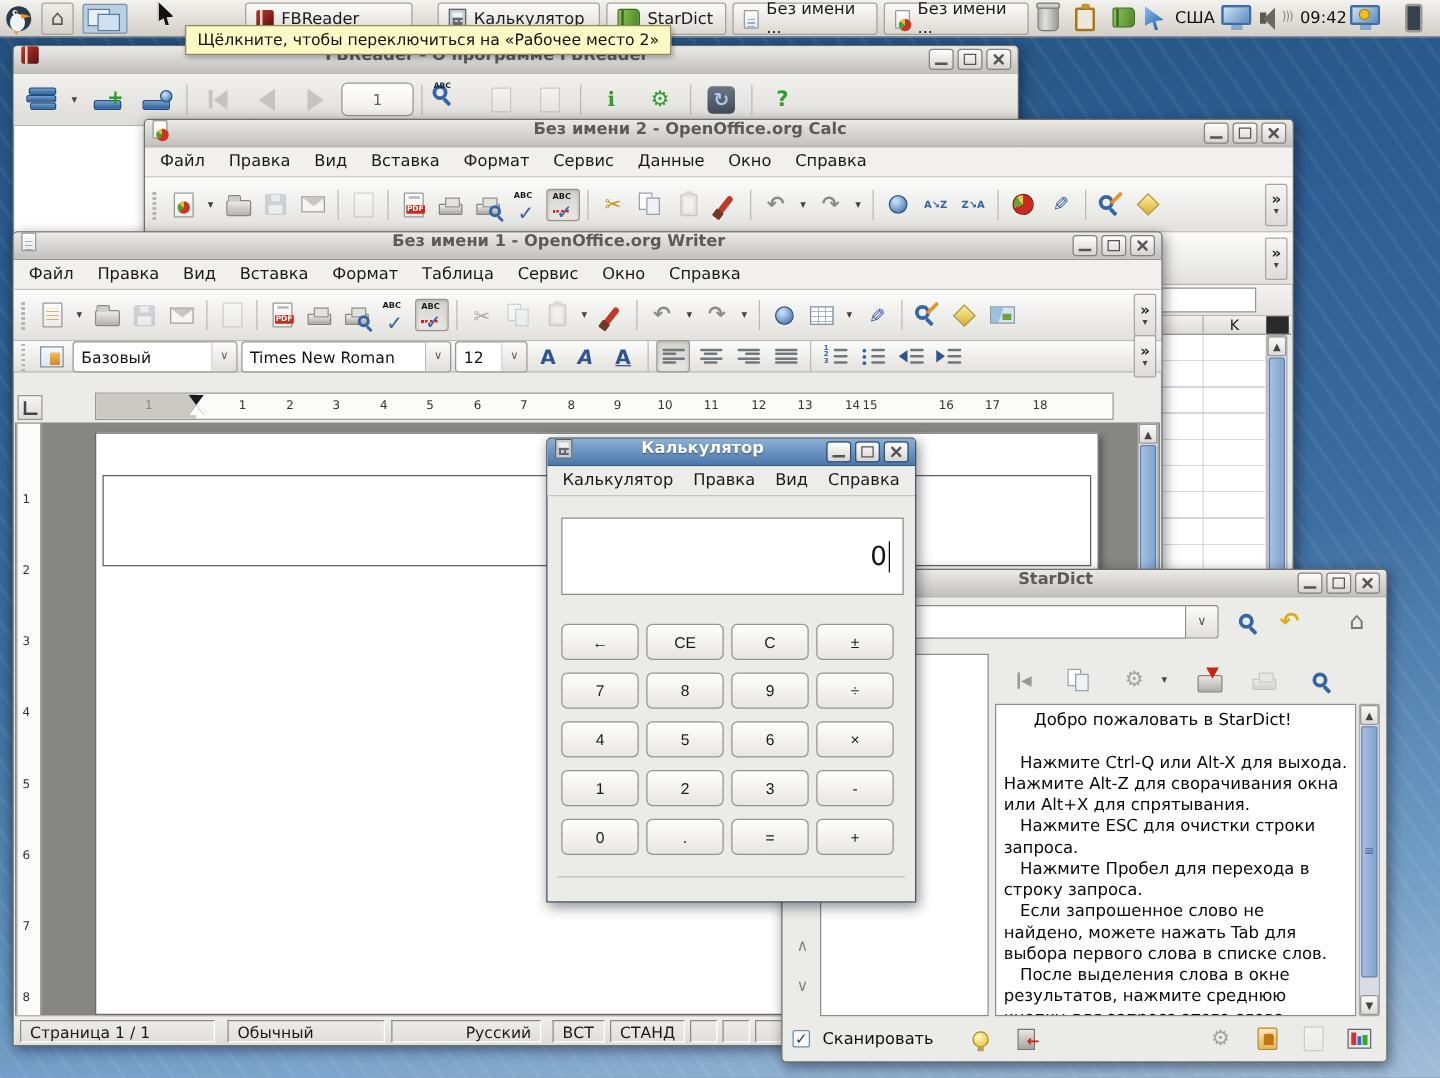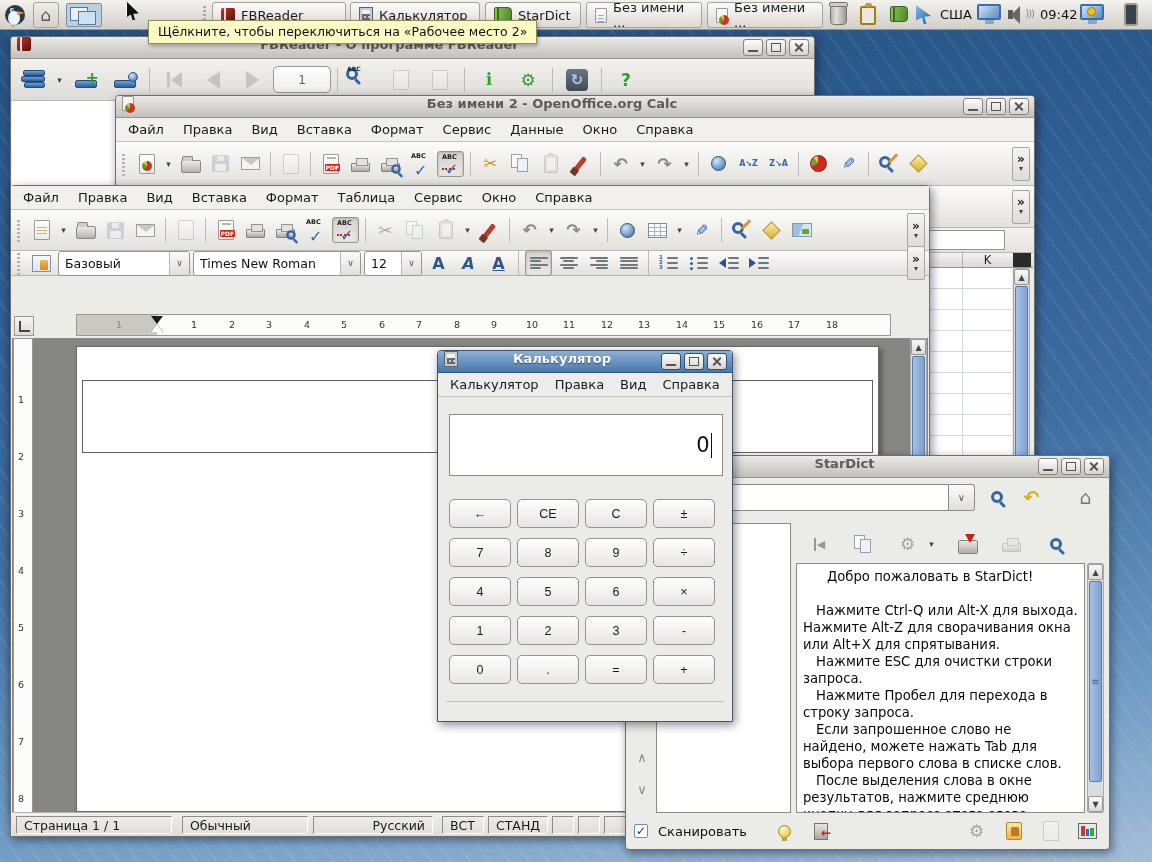--- a/index.html
+++ b/index.html
@@ -386,20 +386,29 @@
       <span style="position:absolute;left:845px;top:0;bottom:0;border-left:1px solid #d4d8de"></span>
     </div>
     <div class="vsb" style="left:897px;top:172px;width:17px;bottom:2px">
       <span class="sbtn" style="top:0">▲</span>
       <span class="thumb" style="top:17px;bottom:30px"></span>
       <span class="sbtn" style="bottom:0">▼</span>
     </div>
   </div>
 
   <div class="win" style="left:10px;top:185px;width:920px;height:652px;z-index:3">
+    <div class="tbar">
+      <span class="wico sheet sm mark-lines"></span>
+      <span class="ttl">Без имени 1 - OpenOffice.org Writer</span>
+      <span class="wbtns">
+        <span class="wb min"></span>
+        <span class="wb max"></span>
+        <span class="wb cls"></span>
+      </span>
+    </div>
     <div class="menu" style="height:24px">
       <span>Файл</span>
       <span>Правка</span>
       <span>Вид</span>
       <span>Вставка</span>
       <span>Формат</span>
       <span>Таблица</span>
       <span>Сервис</span>
       <span>Окно</span>
       <span>Справка</span>
@@ -578,21 +587,21 @@
       <span class="rn" style="left:267px">5</span>
       <span class="rn" style="left:305px">6</span>
       <span class="rn" style="left:342px">7</span>
       <span class="rn" style="left:380px">8</span>
       <span class="rn" style="left:417px">9</span>
       <span class="rn" style="left:455px">10</span>
       <span class="rn" style="left:492px">11</span>
       <span class="rn" style="left:530px">12</span>
       <span class="rn" style="left:567px">13</span>
       <span class="rn" style="left:605px">14</span>
-      <span class="rn" style="left:642px">15</span>
+      <span class="rn" style="left:619px">15</span>
       <span class="rn" style="left:680px">16</span>
       <span class="rn" style="left:717px">17</span>
       <span class="rn" style="left:755px">18</span>
     </div>
 
     <div style="position:absolute;left:1px;right:1px;top:152px;bottom:24px;background:#868682">
       <div class="vruler" style="left:1px;top:0;width:20px;height:476px">
         <span class="vn" style="top:55px">1</span>
         <span class="vn" style="top:112px">2</span>
         <span class="vn" style="top:169px">3</span>
@@ -759,21 +768,21 @@
           <ellipse cx="11" cy="16" rx="6" ry="7" fill="#eef4fa"></ellipse>
           <circle cx="9" cy="8" r="2" fill="#fff"></circle>
           <circle cx="9.5" cy="8" r="1" fill="#222"></circle>
           <polygon points="14,9 22,11 14,13" fill="#e8932a"></polygon>
           <polygon points="8,23 12,23 10,26" fill="#e8932a"></polygon>
         </svg>
     </span>
     <span class="homeic" style="position:absolute;left:33px;top:2px"></span>
     <span class="wswitch" style="position:absolute;left:66px;top:3px"></span>
     <span style="position:absolute;left:203px;top:4px;width:5px;height:22px;background:repeating-linear-gradient(#0000 0 2px,#aaa8a2 2px 4px);background-size:3px 100%;background-repeat:no-repeat"></span>
-    <span class="pbtn" style="left:212px;width:134px">
+    <span class="pbtn" style="left:196px;width:134px">
         <span class="ticon redbook"></span>
         <span>FBReader</span>
       </span>
     <span class="pbtn" style="left:350px;width:130px">
         <span class="ticon calcico"></span>
         <span>Калькулятор</span>
       </span>
     <span class="pbtn" style="left:485px;width:96px">
         <span class="ticon greenbook"></span>
         <span>StarDict</span>

